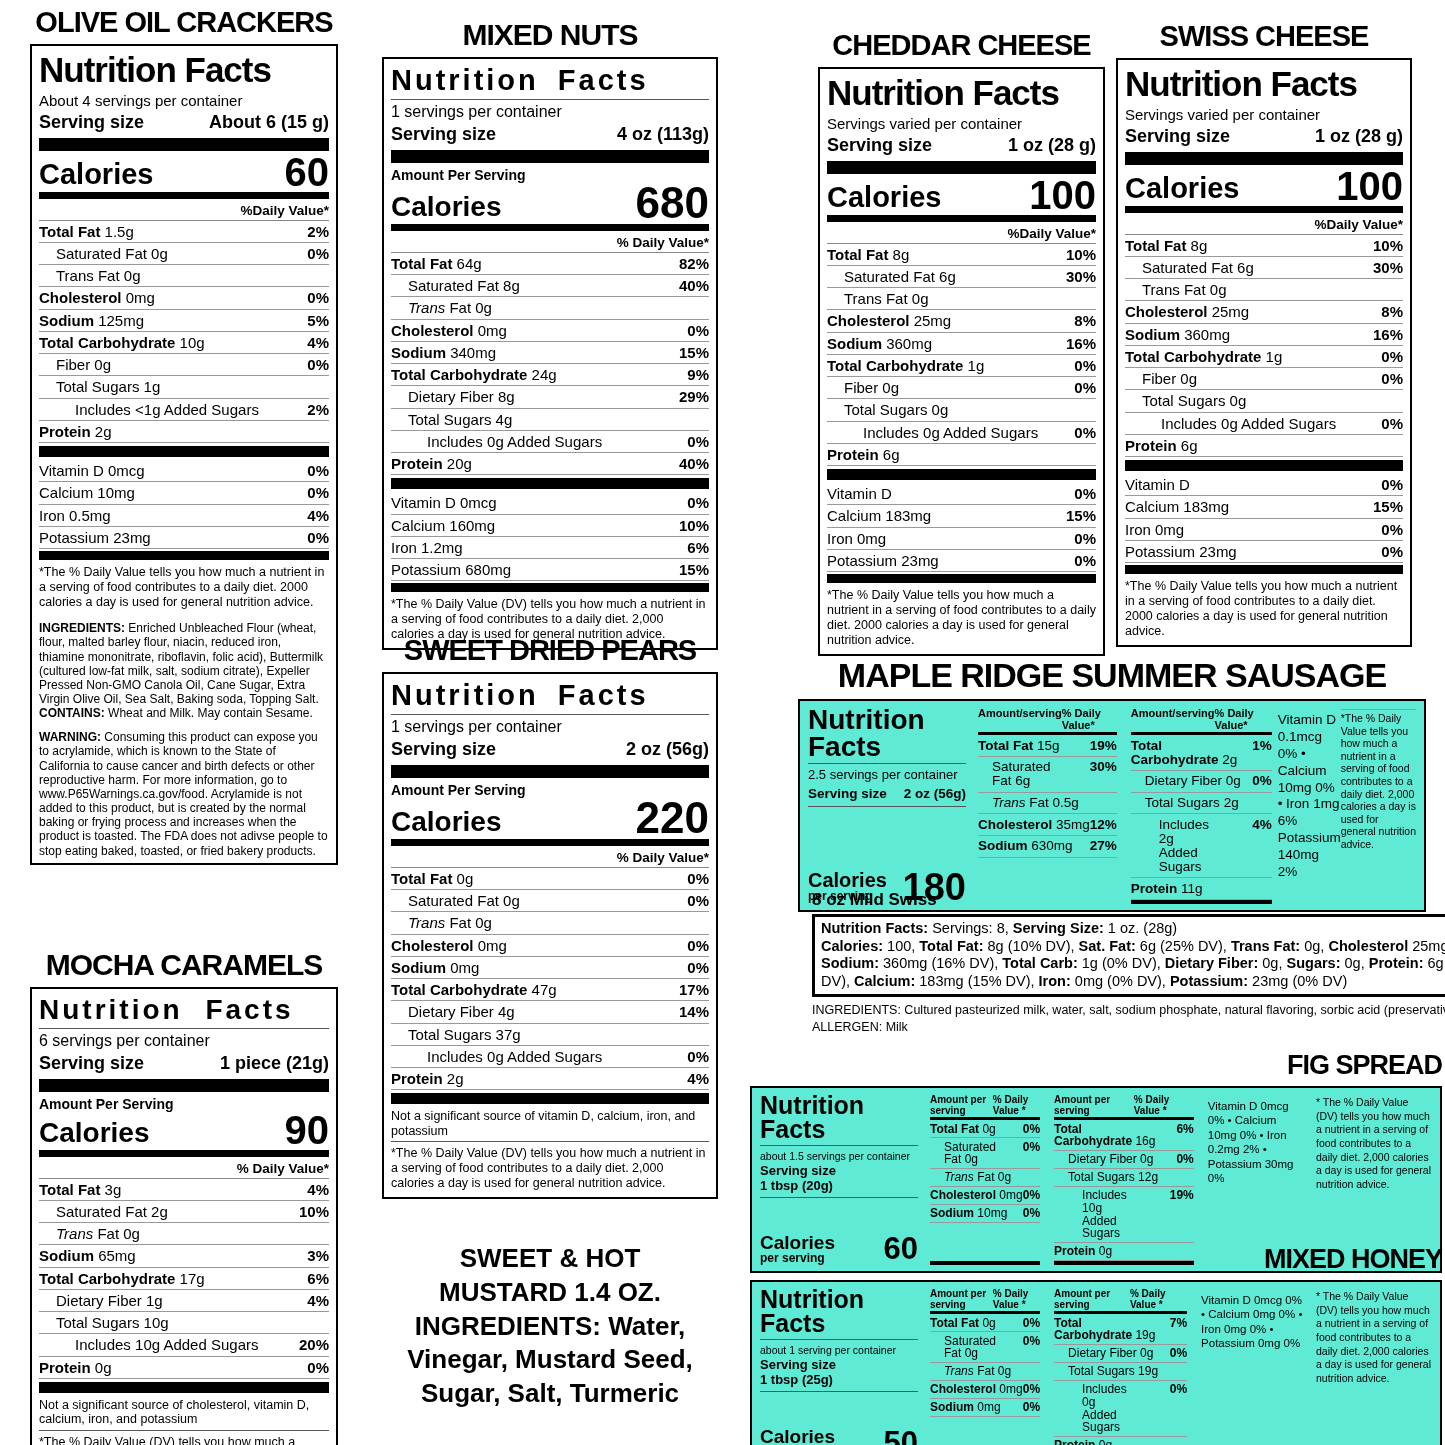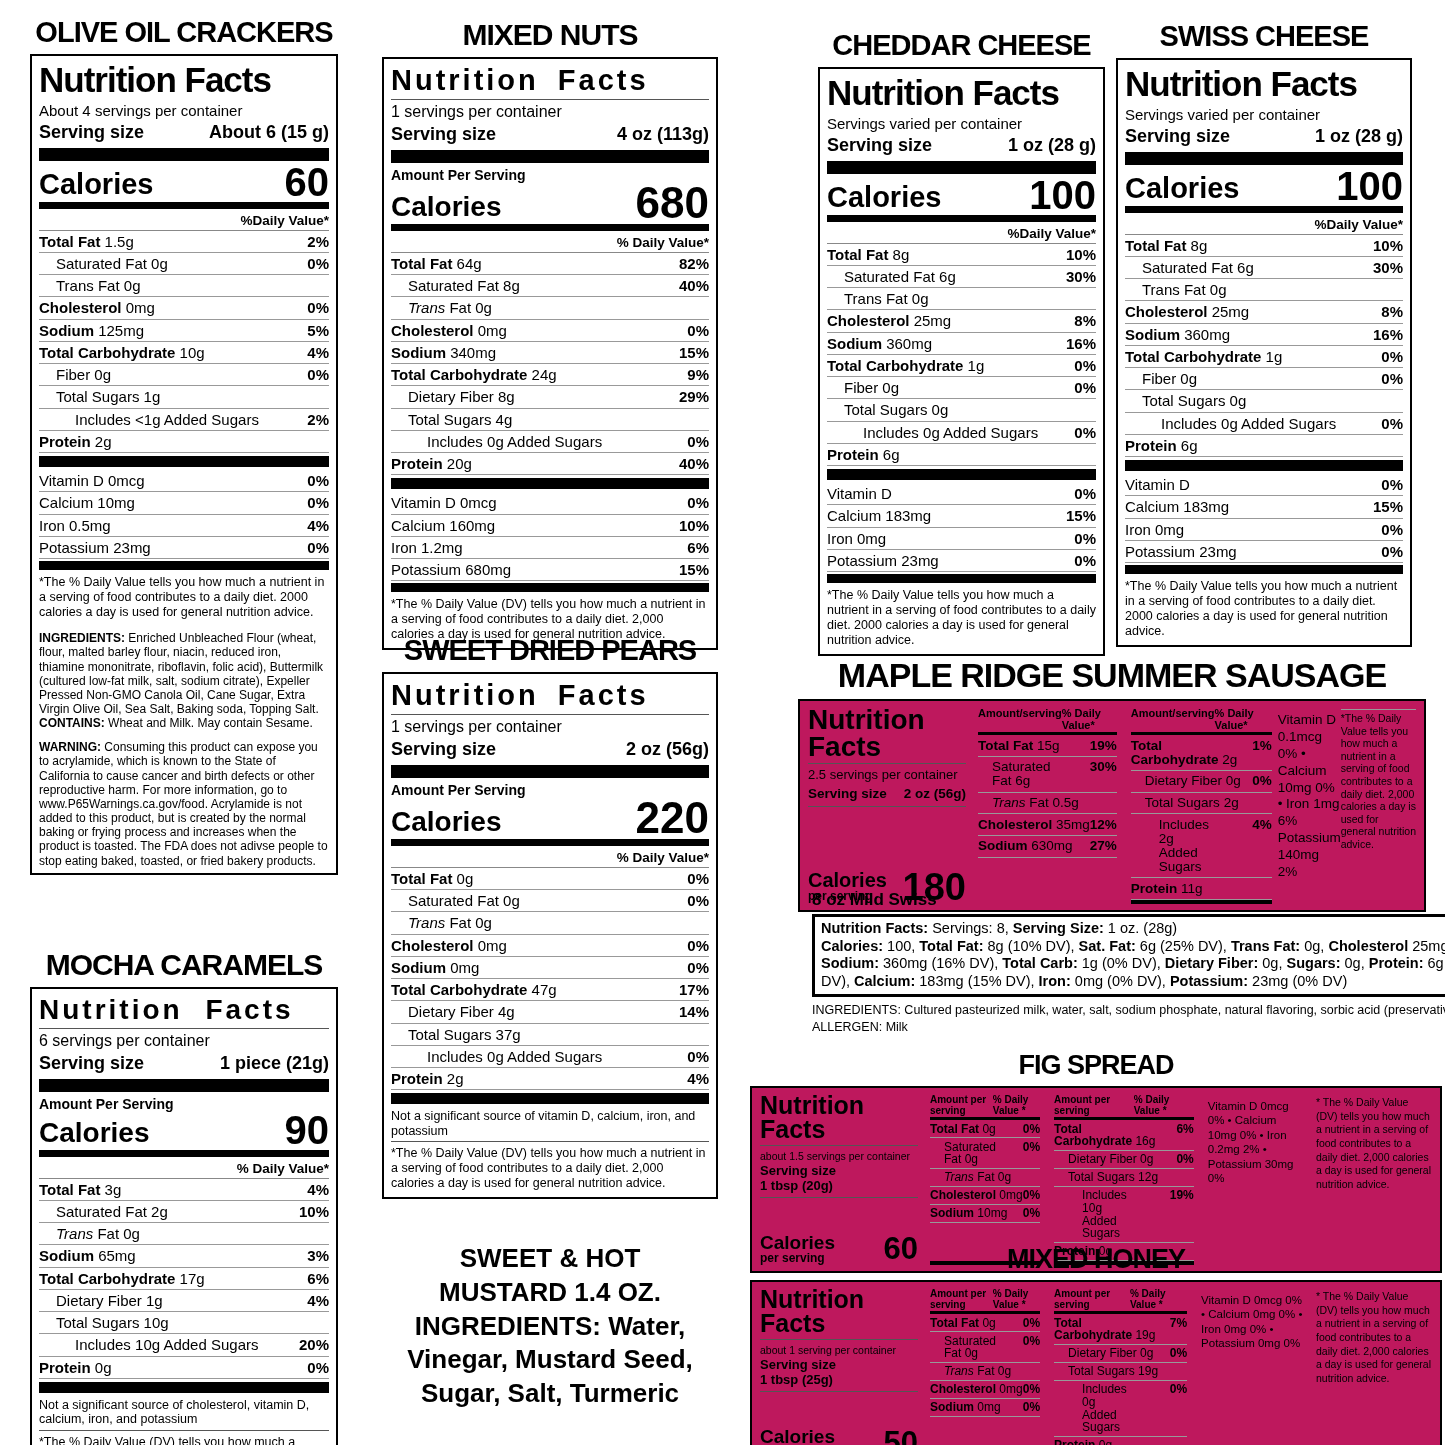--- a/index.html
+++ b/index.html
@@ -1,20 +1,20 @@
 <!DOCTYPE html>
 <html><head>
 <meta charset="utf-8">
 <style>
   html,body{margin:0;padding:0;background:#fff;}
   body{width:1445px;height:1445px;font-family:"Liberation Sans",sans-serif;color:#000;}
   .canvas{position:relative;width:1445px;height:1445px;background:#fff;overflow:hidden;}
   .pos{position:absolute;}
   .ptitle{margin:0 0 7px 0;font-weight:bold;text-align:center;line-height:1;letter-spacing:-1px;}
-  .t29{font-size:29px;} .t30{font-size:30px;} .t34{font-size:34px;} .t27{font-size:27px;}
+  .t29{font-size:29px;} .t30{font-size:30px;} .t34{font-size:34px;} .t27{font-size:27px;text-align:right;}
 
   
   .vlabel{border:2px solid #000;background:#fff;padding:5px 7px;}
   .nf{font-weight:900;line-height:1.02;}
   .vl-a .nf{font-size:35px;letter-spacing:-1px;padding:1px 0 2px;}
   .vl-b .nf{font-size:29px;letter-spacing:3px;word-spacing:8px;padding:2px 0;}
   .vl-c .nf{font-size:28px;letter-spacing:3px;word-spacing:12px;padding:2px 0;}
   .hr{border-top:1px solid #555;margin:1px 0;}
   .servings{font-size:15px;padding:2px 0 1px;}
   .vl-c .servings,.vl-b .servings{font-size:16px;}
@@ -32,21 +32,21 @@
   .vl-b .calval{font-size:44px;}
   .dvh{text-align:right;font-size:13.5px;font-weight:bold;border-bottom:1px solid #888;padding:2px 0;}
   .nrow{display:flex;justify-content:space-between;font-size:15px;line-height:1.05;padding:3px 0 2.5px;border-bottom:1px solid #999;}
   .ind1{padding-left:17px;}
   .ind2{padding-left:36px;}
   .note{font-size:12.5px;line-height:1.15;padding:2px 0;}
   .foot{font-size:12.5px;line-height:1.2;padding:3px 0 1px;}
   .para{font-size:12px;line-height:1.18;padding:10px 0 0;}
 
   
-  .tlabel{border:2px solid #000;background:#be185d;display:flex;gap:12px;padding:6px 8px;}
+  .tlabel{border:2px solid #000;background:#5eead4;display:flex;gap:12px;padding:6px 8px;}
   .tl-left{width:158px;flex:none;display:flex;flex-direction:column;}
   .tnf{font-weight:900;line-height:.95;}
   .tl-lg .tnf{font-size:28px;}
   .tl-sm .tnf{font-size:25px;}
   .tl-left .hr{margin:3px 0;}
   .tl-serv{font-size:13px;line-height:1.15;padding:1px 0;}
   .tl-sm .tl-serv{font-size:10.5px;}
   .tl-ss{display:flex;justify-content:space-between;font-size:13.5px;padding:2px 0;}
   .tl-ssl{font-size:13px;font-weight:bold;line-height:1.2;}
   .tl-cal{display:flex;justify-content:space-between;align-items:center;margin-top:auto;padding-top:2px;}
@@ -77,21 +77,21 @@
   .ms-all{margin:3px 0 0;font-size:12.5px;}
 
   
   .mustard{font-weight:bold;font-size:26px;line-height:1.3;text-align:center;}
 </style>
 </head>
 <body>
 
 <div class="canvas">
 
-  <section class="pos" style="left:30px;top:18px;width:308px;">
+  <section class="pos" style="left:30px;top:8px;width:308px;">
     <h2 class="ptitle t29">OLIVE OIL CRACKERS</h2>
     <div class="vlabel vl-a">
         <div class="nf">Nutrition Facts</div>
         <div class="servings">About 4 servings per container</div>
         <div class="ssrow">
           <b>Serving size</b>
           <b>About 6 (15 g)</b>
         </div>
         <div class="bar b13"></div>
         <div class="calrow">

